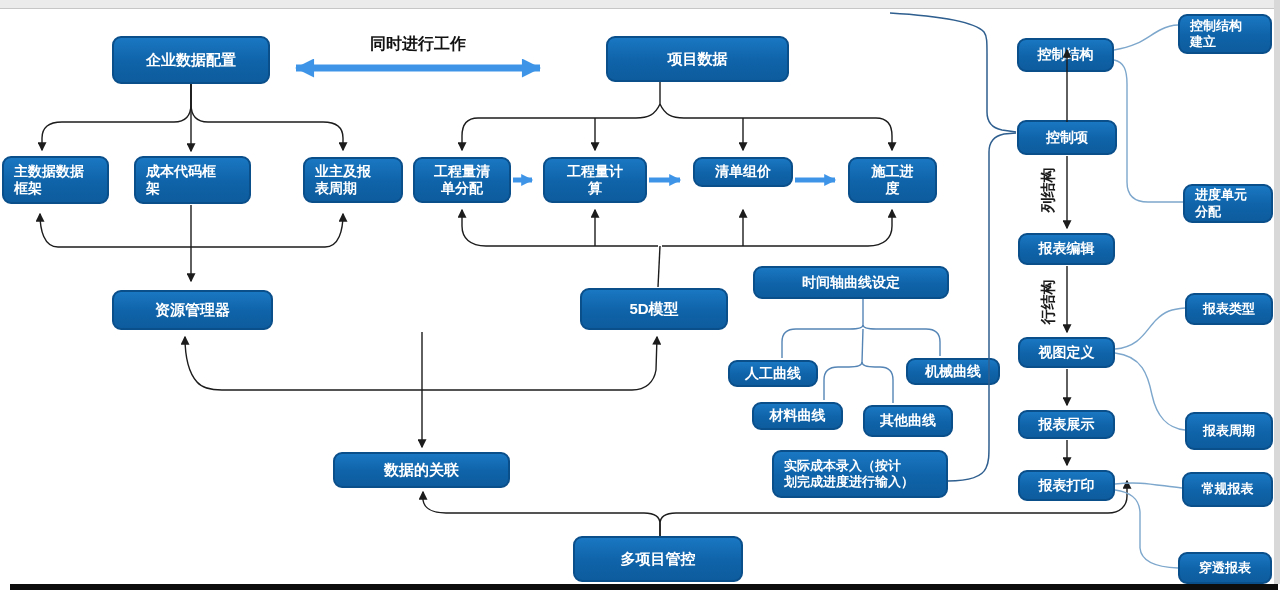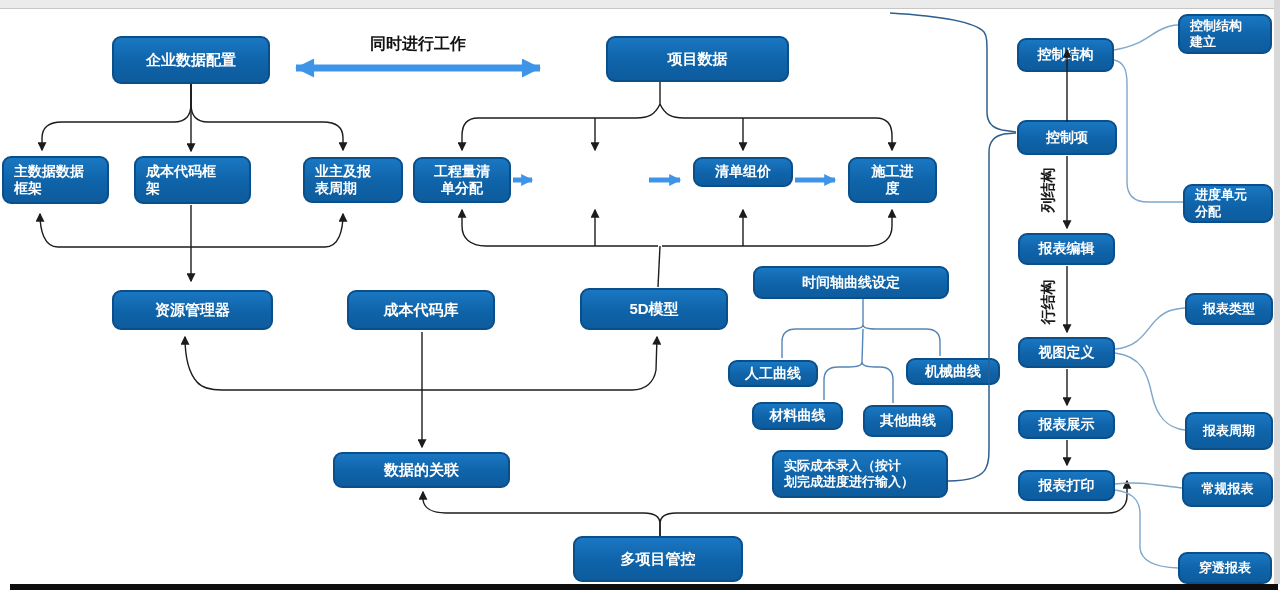--- a/index.html
+++ b/index.html
@@ -85,33 +85,34 @@
     </div>
   <div class="node left fs14" style="left:303px;top:157px;width:100px;height:46px;">
       <span>业主及报
 表周期</span>
     </div>
 
   <div class="node fs14" style="left:413px;top:157px;width:98px;height:46px;">
       <span>工程量清
 单分配</span>
     </div>
+  <div class="node fs14" style="left:543px;top:157px;width:104px;height:46px;">
+      <span>工程量计
+算</span>
+    </div>
   <div class="node fs14" style="left:693px;top:157px;width:100px;height:30px;">
       <span>清单组价</span>
     </div>
   <div class="node fs14" style="left:848px;top:157px;width:89px;height:46px;">
       <span>施工进
 度</span>
     </div>
 
   <div class="node fs15" style="left:112px;top:290px;width:161px;height:40px;">
       <span>资源管理器</span>
-    </div>
-  <div class="node fs15" style="left:347px;top:290px;width:148px;height:40px;">
-      <span>成本代码库</span>
     </div>
   <div class="node fs15" style="left:580px;top:288px;width:148px;height:42px;">
       <span>5D模型</span>
     </div>
 
   <div class="node fs14" style="left:753px;top:266px;width:196px;height:33px;">
       <span>时间轴曲线设定</span>
     </div>
   <div class="node fs14" style="left:728px;top:360px;width:90px;height:27px;">
       <span>人工曲线</span>

